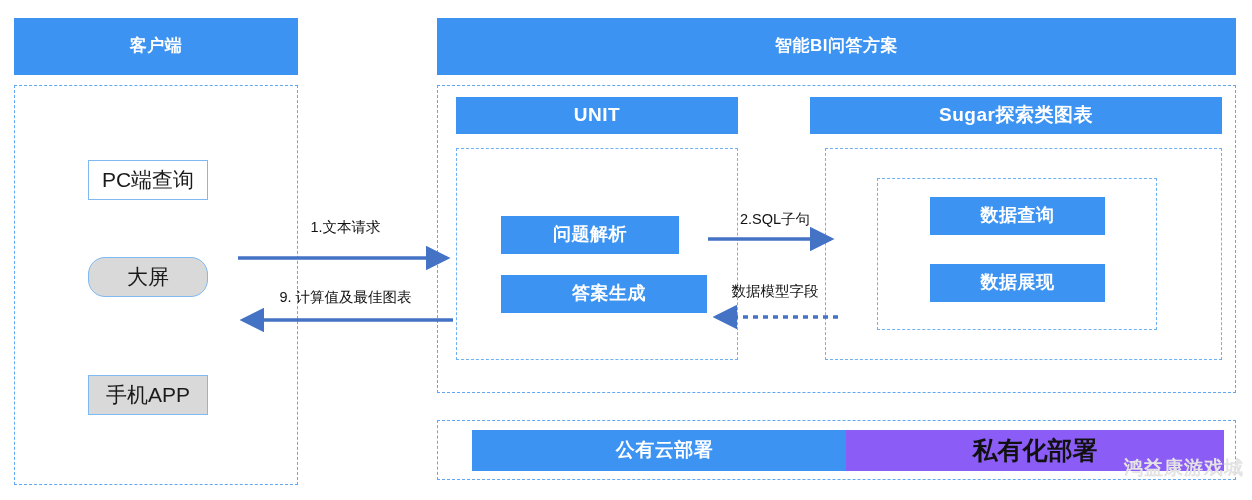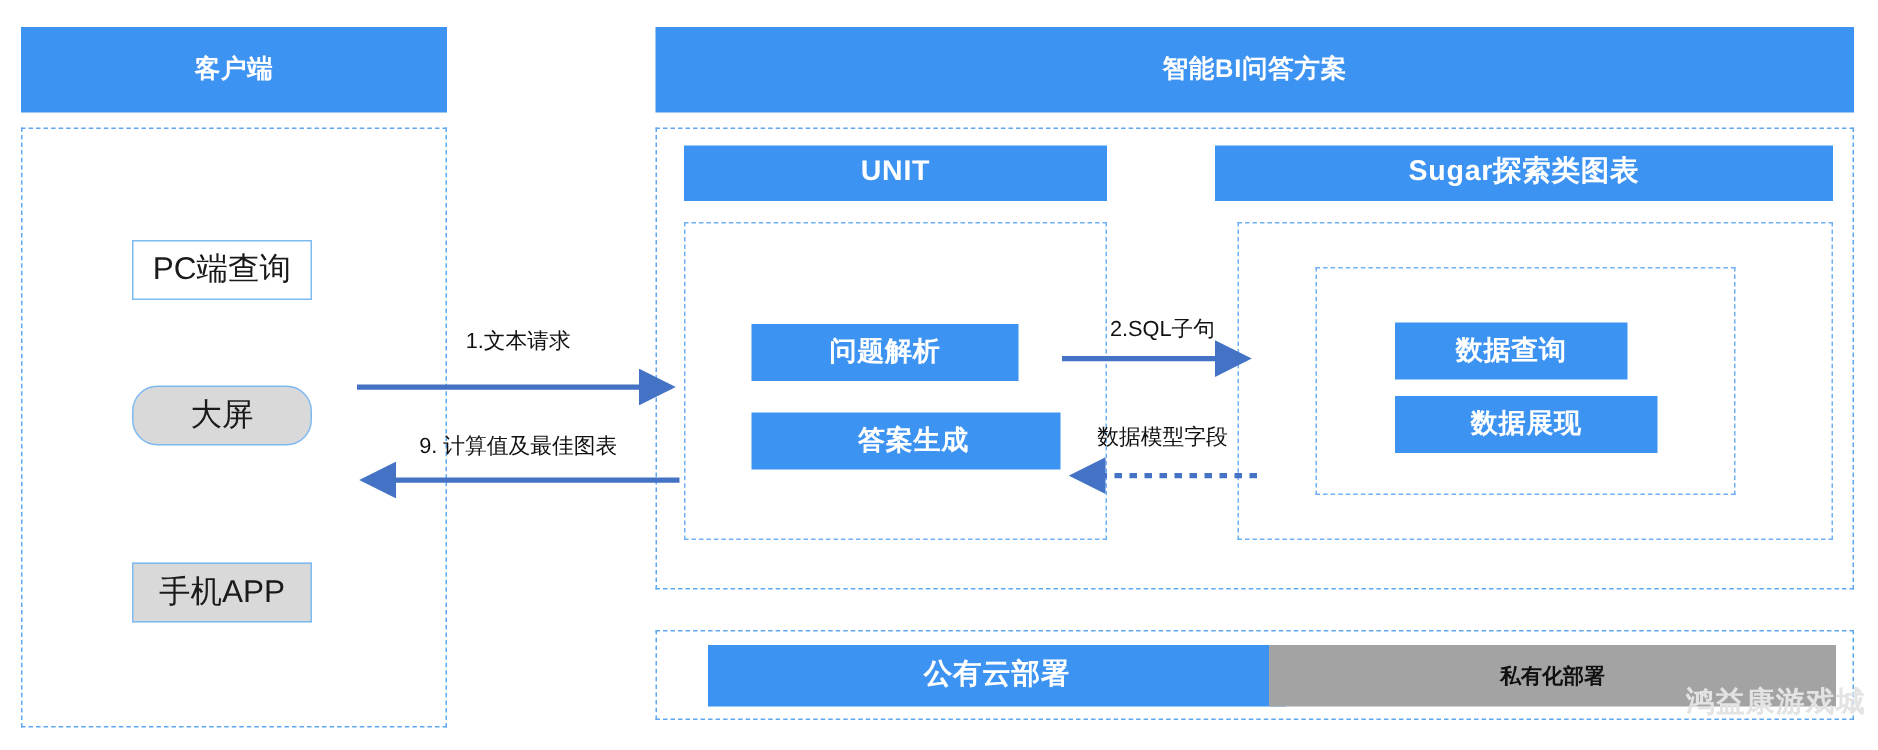--- a/index.html
+++ b/index.html
@@ -31,27 +31,27 @@
     text-align: center;
     line-height: 1.1;
   }
   .bar-title      { font-size: 17px; }
   .bar-sub        { font-size: 19px; }
   .bar-chip       { font-size: 18px; }
   .bar-deploy     { font-size: 19px; }
 
   
   .bar-grey {
-    background: #a3a3a3;
+    background: #8b5cf6;
     color: #111111;
     display: flex;
     align-items: center;
     justify-content: center;
     font-weight: bold;
-    font-size: 14px;
+    font-size: 25px;
     text-align: center;
   }
 
   
   .dashed {
     border: 1.5px dashed #5ea8f3;
     background: transparent;
   }
   .dashed-2 { border: 1.5px dashed #6db0f5; }
 
@@ -120,21 +120,21 @@
   <div class="abs bar bar-chip" style="left:501px; top:216px; width:178px; height:38px;">问题解析</div>
 
   <div class="abs bar bar-chip" style="left:501px; top:275px; width:206px; height:38px;padding-left:10px;">答案生成</div>
 
   <div class="abs bar bar-sub" style="left:810px; top:97px; width:412px; height:37px;">Sugar探索类图表</div>
 
   <div class="abs dashed-2" style="left:825px; top:148px; width:397px; height:212px;"></div>
 
   <div class="abs dashed-2" style="left:877px; top:178px; width:280px; height:152px;"></div>
 
-  <div class="abs bar bar-chip" style="left:930px; top:197px; width:155px; height:38px;margin-top:18px;">数据查询</div>
+  <div class="abs bar bar-chip" style="left:930px; top:197px; width:175px; height:38px;">数据查询</div>
 
   <div class="abs bar bar-chip" style="left:930px; top:264px; width:175px; height:38px;">数据展现</div>
 
   <div class="abs dashed" style="left:437px; top:420px; width:799px; height:60px;"></div>
 
   <div class="abs bar bar-deploy" style="left:472px; top:430px; width:385px; height:41px;">公有云部署</div>
 
   <div class="abs bar-grey" style="left:846px; top:430px; width:378px; height:41px;">私有化部署</div>
 
   <div class="abs arrow-label" style="left:238px; top:218px; width:215px;">1.文本请求</div>

